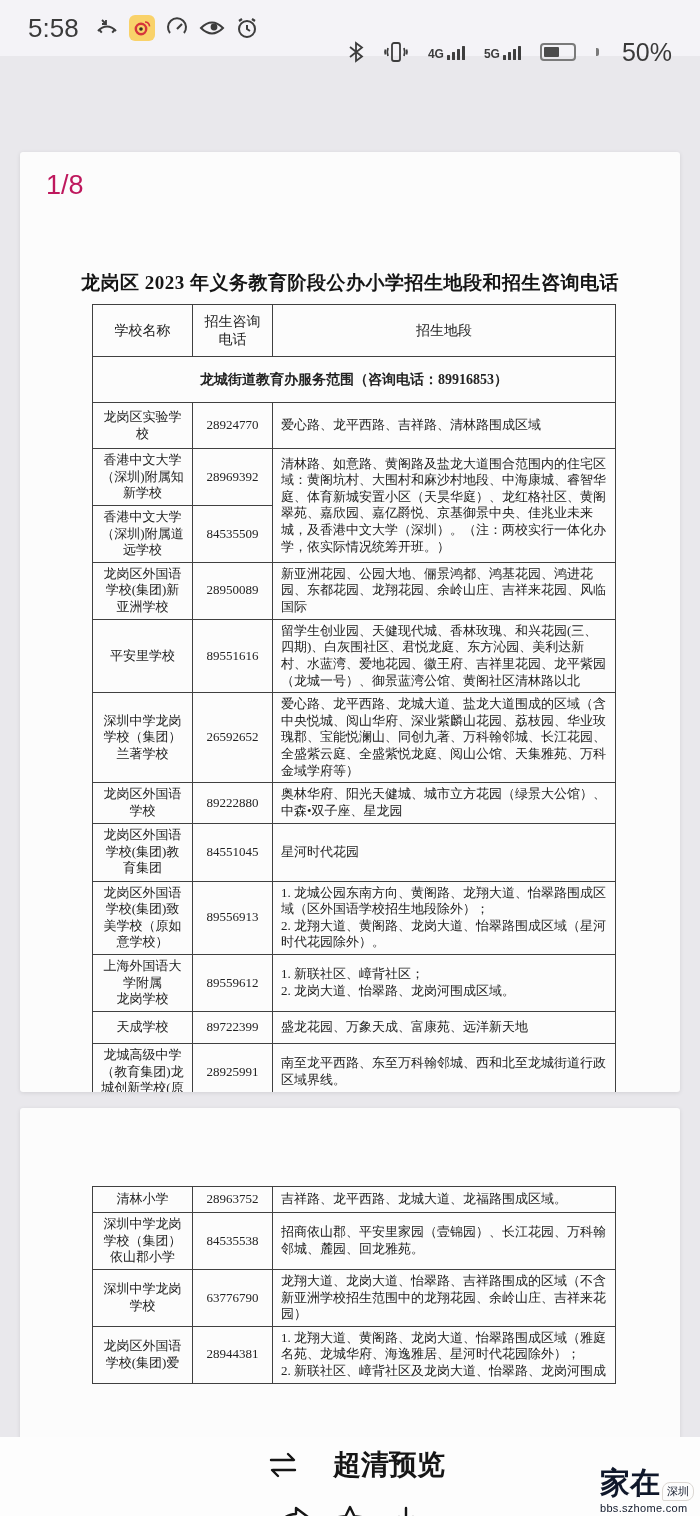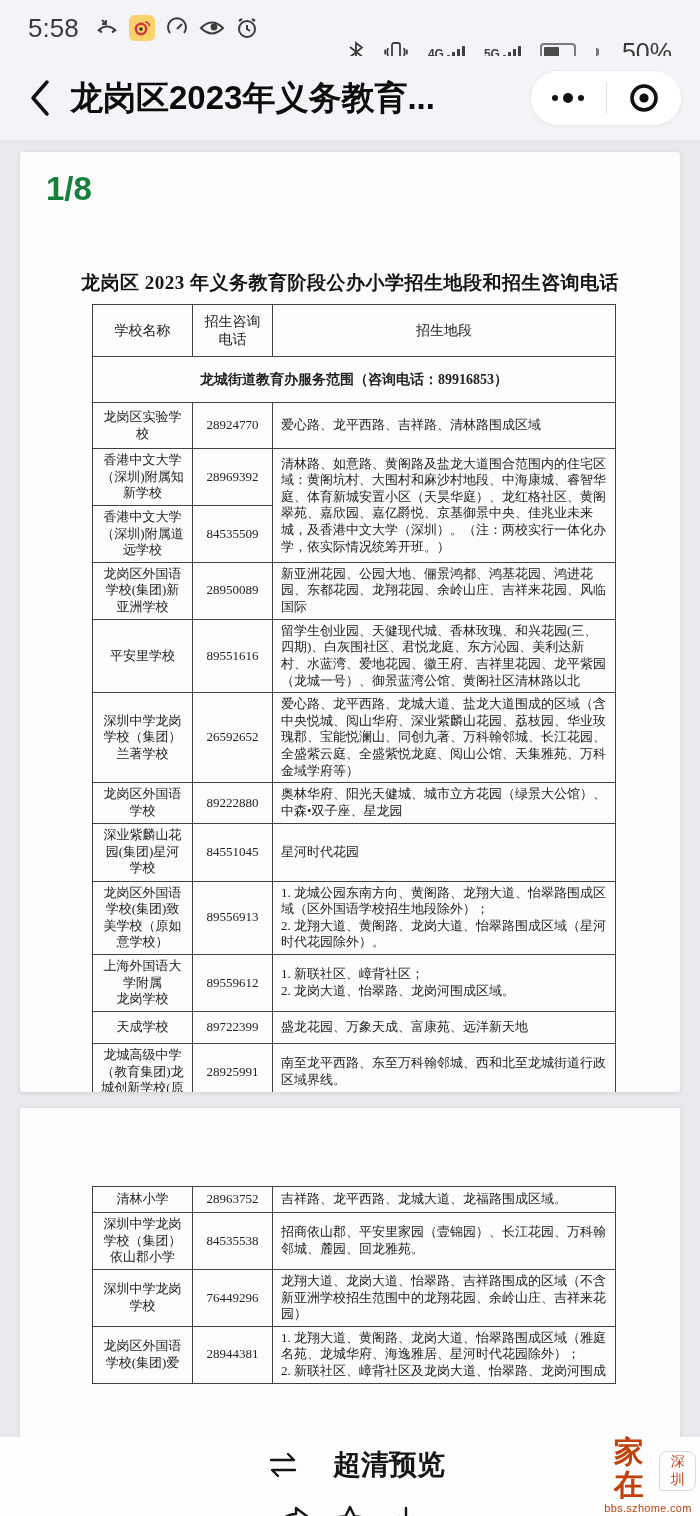--- a/index.html
+++ b/index.html
@@ -37,21 +37,21 @@
   .dots i { display:block; background:#111; border-radius:50%; }
   .dots i:nth-child(1), .dots i:nth-child(3) { width:6px; height:6px; }
   .dots i:nth-child(2) { width:10px; height:10px; }
 
   
   .doc-area { position:absolute; top:140px; left:0; right:0; height:1297px; background:#e9e8ec; overflow:hidden; }
   .doc-card { position:absolute; left:20px; right:20px; background:#fcfcfc; border-radius:3px;
     box-shadow:0 1px 4px rgba(0,0,0,0.10); overflow:hidden; }
   .card-1 { top:12px; height:940px; }
   .card-2 { top:968px; height:520px; }
-  .page-ind { position:absolute; top:18px; left:26px; font-size:33px; font-weight:700; color:#15803d; }
+  .page-ind { position:absolute; top:18px; left:26px; font-size:27px; font-weight:400; color:#be185d; }
   .doc-title { margin-top:118px; text-align:center; font-family:"Liberation Serif", serif;
     font-size:19px; font-weight:700; color:#151515; letter-spacing:0.5px; }
   .doc-table { margin:8px 0 0 72px; width:523px; border-collapse:collapse; table-layout:fixed;
     font-family:"Liberation Serif", serif; font-size:13px; color:#222; line-height:1.28; }
   .doc-table th, .doc-table td { border:1px solid #404040; padding:3px 8px; font-weight:400; vertical-align:middle; }
   .c-name, .c-phone { text-align:center; }
   .c-dist { text-align:left; white-space:pre-line; }
   .sec-row td { text-align:center; font-weight:700; font-size:14px; }
   .hdr-row th { font-size:14px; }
   .clip { max-height:52px; overflow:hidden; }
@@ -61,25 +61,25 @@
   
   .toolbar { position:absolute; bottom:0; left:0; right:0; height:79px; background:#fdfdfd;
     display:flex; align-items:center; z-index:5;flex-direction:column; }
   .tb-left { width:352px; display:flex; align-items:center; justify-content:center; gap:22px; }
   .tb-label { font-size:28px; font-weight:600; color:#161616; }
   .tb-div { width:1px; height:42px; background:#dedede; }
   .tb-right { flex:1; display:flex; align-items:center; justify-content:space-evenly; padding:0 14px; }
   .tb-btn { width:56px; height:56px; display:flex; align-items:center; justify-content:center; }
 
   
-  .watermark { position:absolute; right:4px; bottom:2px; z-index:9; width:96px; text-align:center;
-    color:#c2410c; pointer-events:none; }
+  .watermark { position:absolute; right:4px; bottom:2px; z-index:9; width:96px; text-align:left;
+    color:#0f172a; pointer-events:none; }
   .wm-row { display:flex; align-items:flex-start; }
   .wm-main { font-size:30px; font-weight:700; font-family:"Liberation Serif", serif; line-height:1.1; }
-  .wm-badge { margin-left:2px; margin-top:16px; font-size:14px; border:1px solid #dcd8d4; border-radius:8px 8px 8px 2px; padding:1px 4px; }
+  .wm-badge { margin-left:2px; margin-top:16px; font-size:11px; border:1px solid #dcd8d4; border-radius:8px 8px 8px 2px; padding:1px 4px; }
   .wm-url { font-size:11px; letter-spacing:0.3px; margin-top:1px; }
 
   svg { display:block; }
 </style>
 </head>
 <body>
 
 <div class="screen">
 
   <div class="status-bar">
@@ -150,44 +150,20 @@
           </span>
       </span>
       <span class="sb-icon batt">
           <span class="fill"></span>
         </span>
       <span class="batt-nub"></span>
       <span class="sb-pct">50%</span>
     </div>
   </div>
 
-  <div class="nav-bar">
-    <div class="back-btn">
-      <svg width="26" height="40" viewBox="0 0 26 40" fill="none" stroke="#111" stroke-width="3.5" stroke-linecap="round" stroke-linejoin="round">
-        <path d="M20 4 L6 20 L20 36"></path>
-      </svg>
-    </div>
-    <div class="nav-title">龙岗区2023年义务教育...</div>
-    <div class="capsule">
-      <div class="cap-half">
-        <span class="dots">
-            <i></i>
-            <i></i>
-            <i></i>
-          </span>
-      </div>
-      <div class="cap-div"></div>
-      <div class="cap-half">
-        <svg width="34" height="34" viewBox="0 0 34 34">
-          <circle cx="17" cy="17" r="12" fill="none" stroke="#111" stroke-width="3.6"></circle>
-          <circle cx="17" cy="17" r="4.6" fill="#111"></circle>
-        </svg>
-      </div>
-    </div>
-  </div>
 
   <div class="doc-area">
 
     <div class="doc-card card-1">
       <div class="page-ind">1/8</div>
       <div class="doc-title">龙岗区 2023 年义务教育阶段公办小学招生地段和招生咨询电话</div>
       <table class="doc-table">
         <colgroup>
             <col style="width:100px">
             <col style="width:80px">
@@ -230,21 +206,21 @@
           <td class="c-name">深圳中学龙岗学校（集团）兰著学校</td>
           <td class="c-phone">26592652</td>
           <td class="c-dist">爱心路、龙平西路、龙城大道、盐龙大道围成的区域（含中央悦城、阅山华府、深业紫麟山花园、荔枝园、华业玫瑰郡、宝能悦澜山、同创九著、万科翰邻城、长江花园、全盛紫云庭、全盛紫悦龙庭、阅山公馆、天集雅苑、万科金域学府等）</td>
         </tr>
         <tr>
           <td class="c-name">龙岗区外国语学校</td>
           <td class="c-phone">89222880</td>
           <td class="c-dist">奥林华府、阳光天健城、城市立方花园（绿景大公馆）、中森•双子座、星龙园</td>
         </tr>
         <tr style="height:58px">
-          <td class="c-name">深业紫麟山花园(集团)星河学校</td>
+          <td class="c-name">龙岗区外国语学校(集团)教育集团</td>
           <td class="c-phone">84551045</td>
           <td class="c-dist">星河时代花园</td>
         </tr>
         <tr>
           <td class="c-name">龙岗区外国语学校(集团)致美学校（原如意学校）</td>
           <td class="c-phone">89556913</td>
           <td class="c-dist">1. 龙城公园东南方向、黄阁路、龙翔大道、怡翠路围成区域（区外国语学校招生地段除外）；
 2. 龙翔大道、黄阁路、龙岗大道、怡翠路围成区域（星河时代花园除外）。</td>
         </tr>
         <tr>
@@ -283,21 +259,21 @@
           <td class="c-phone">28963752</td>
           <td class="c-dist">吉祥路、龙平西路、龙城大道、龙福路围成区域。</td>
         </tr>
         <tr>
           <td class="c-name">深圳中学龙岗学校（集团）依山郡小学</td>
           <td class="c-phone">84535538</td>
           <td class="c-dist">招商依山郡、平安里家园（壹锦园）、长江花园、万科翰邻城、麓园、回龙雅苑。</td>
         </tr>
         <tr>
           <td class="c-name">深圳中学龙岗学校</td>
-          <td class="c-phone">76449296</td>
+          <td class="c-phone">63776790</td>
           <td class="c-dist">龙翔大道、龙岗大道、怡翠路、吉祥路围成的区域（不含新亚洲学校招生范围中的龙翔花园、余岭山庄、吉祥来花园）</td>
         </tr>
         <tr>
           <td class="c-name">龙岗区外国语学校(集团)爱</td>
           <td class="c-phone">28944381</td>
           <td class="c-dist">1. 龙翔大道、黄阁路、龙岗大道、怡翠路围成区域（雅庭名苑、龙城华府、海逸雅居、星河时代花园除外）；
 2. 新联社区、嶂背社区及龙岗大道、怡翠路、龙岗河围成</td>
         </tr>
       </tbody>
         </table>

